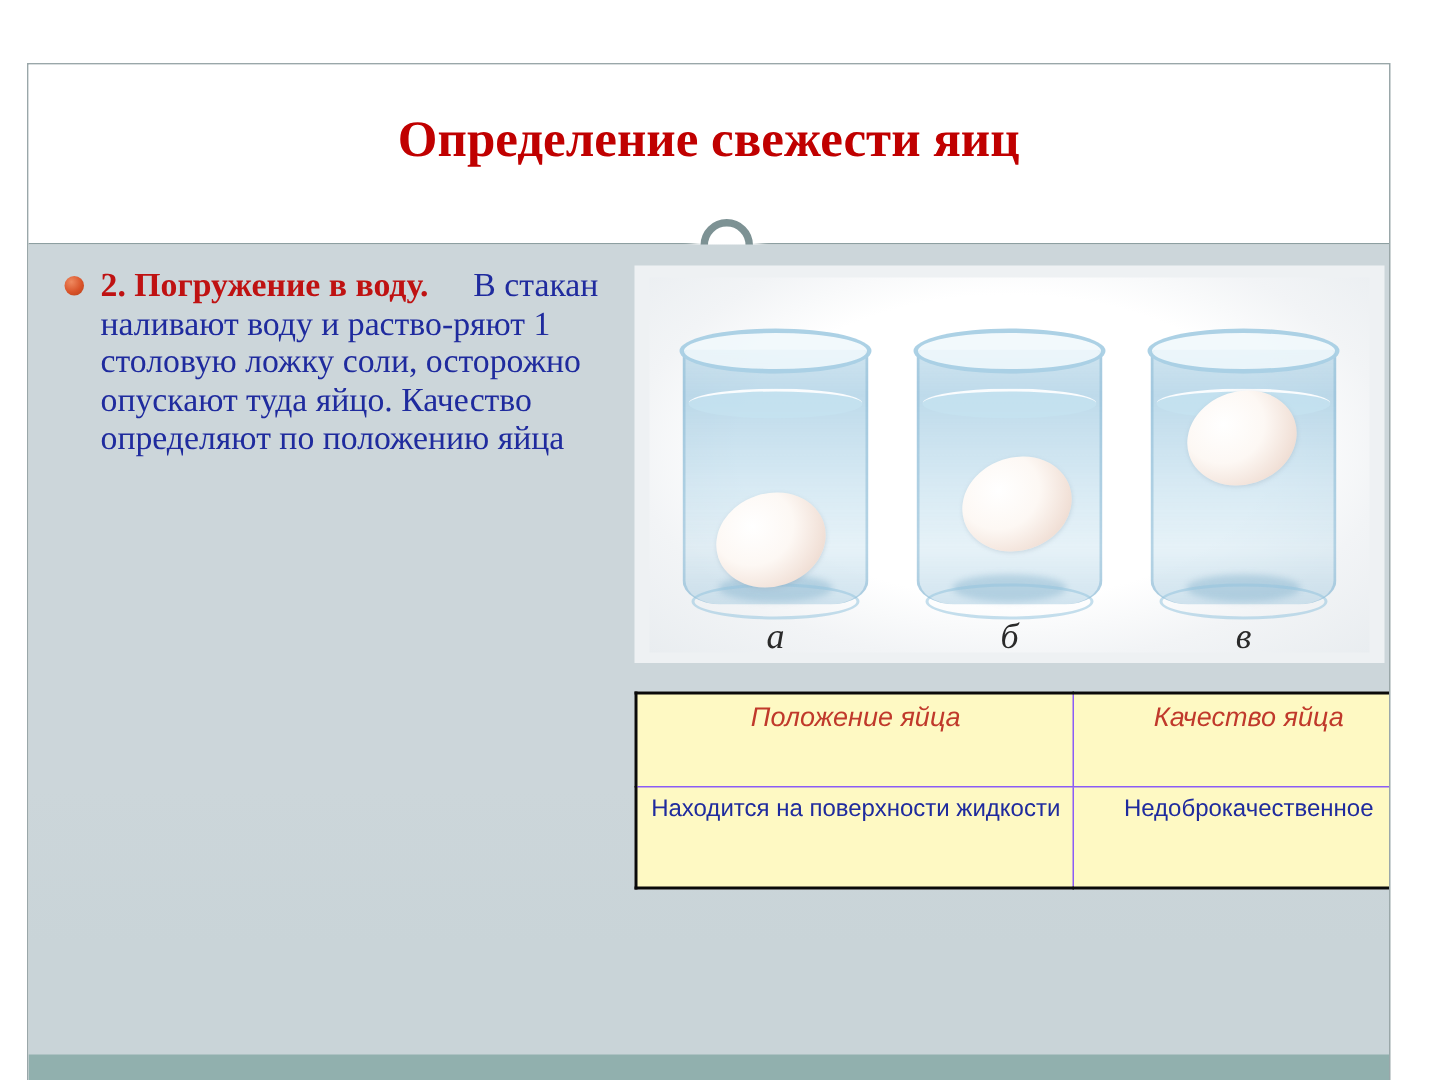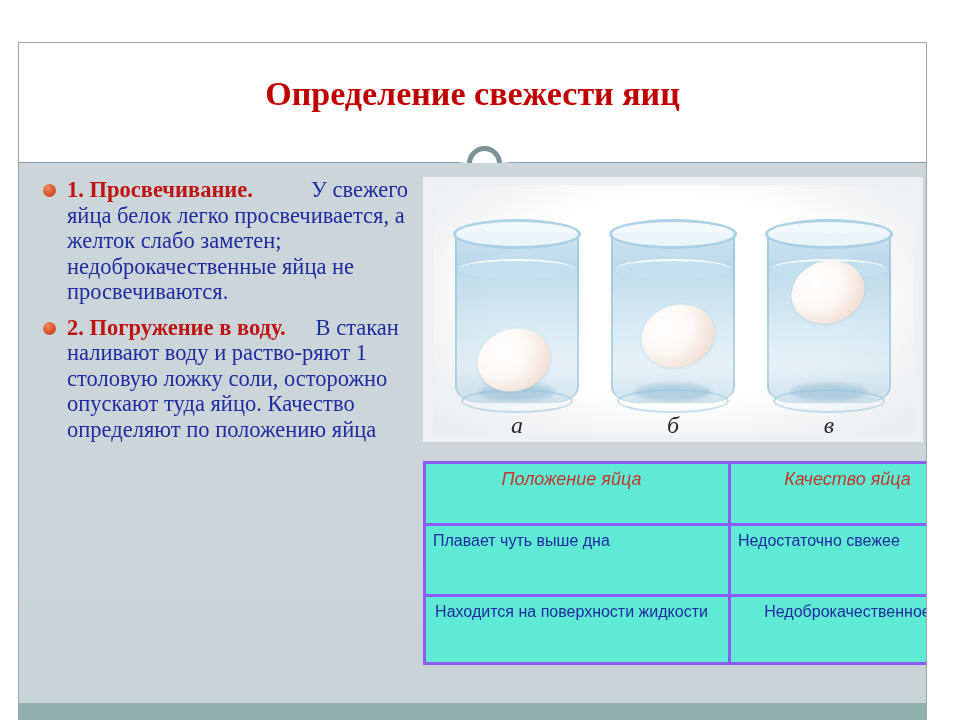--- a/index.html
+++ b/index.html
@@ -144,28 +144,28 @@
   }
   
   #tbl{
     position:absolute;left:404px;top:298px;width:500px;
     border:2px solid #0a0a0a;
     border-collapse:collapse;
     background:#e9edf0;
     table-layout:fixed;
   }
   #tbl td{
-    border:3px solid #8b5cf6;
+    border:1px solid #8b5cf6;
     vertical-align:top;
-    padding:4px 18px 4px 7px;
+    padding:4px 6px 4px 7px;
     font-family:"Liberation Sans", sans-serif;
     font-size:16px;
     line-height:21px;
     color:#1F2B9E;
-    background:#5eead4;
+    background:#fef9c3;
   }
   #tbl td.hd{
     text-align:center;
     font-style:italic;
     color:#C0392B;
     font-size:18px;
     padding-top:5px;
   }
   .c1{width:277px;}
   .c2{width:219px;}
@@ -186,24 +186,20 @@
   <div id="ring"></div>
 
   <div id="bodyzone">
 
     <div id="footerband"></div>
     <div id="footerband2"></div>
 
     <div id="textcol">
 
 
-      <div class="blt">
-        <span class="dot"></span>
-        <span class="lead">1. Просвечивание.</span><span class="gap"></span><span class="tail">У свежего яйца белок легко просвечивается, а желток слабо заметен; недоброкачественные яйца не просвечиваются.</span>
-      </div>
 
       <div class="blt">
         <span class="dot"></span>
         <span class="lead">2.  Погружение в воду.</span><span class="gap2"></span><span class="tail">В стакан наливают воду и раство-ряют 1 столовую ложку соли, осторожно опускают туда яйцо. Качество определяют по положению яйца</span>
       </div>
 
     </div>
 
     <div id="pic">
       <div id="picinner">
@@ -243,24 +239,20 @@
 
       </div>
     </div>
 
     <table id="tbl">
       <tbody>
           <tr class="r-hd">
         <td class="hd c1">Положение яйца</td>
         <td class="hd c2">Качество яйца</td>
       </tr>
-      <tr class="r-2">
-        <td class="c1">Плавает чуть выше дна</td>
-        <td class="c2">Недостаточно свежее</td>
-      </tr>
       <tr class="r-3">
         <td class="c1">Находится на поверхности жидкости</td>
         <td class="c2">Недоброкачественное</td>
       </tr>
     </tbody>
       </table>
 
   </div>
 </div>
 

